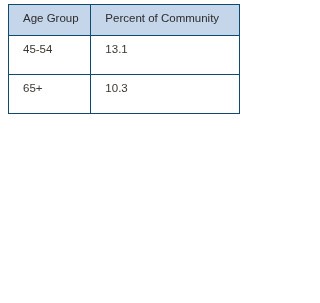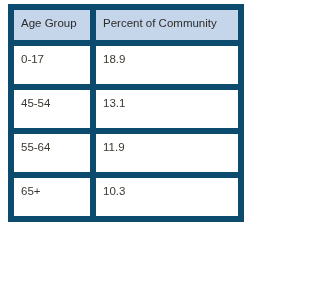--- a/index.html
+++ b/index.html
@@ -22,22 +22,22 @@
   .demographics-table {
     position: absolute;
     left: 8px;
     top: 4px;
     width: 232px;
     border-collapse: collapse;
     table-layout: fixed;
   }
   .demographics-table th,
   .demographics-table td {
-    border: 6px solid #0c4a6e;
-    padding: 6px 7px 6px 7px;
+    border: 1px solid #0c4a6e;
+    padding: 6px 7px 6px 14px;
     text-align: left;
     vertical-align: top;
     font-size: 11.5px;
     line-height: 14px;
     font-weight: normal;
     font-family: "Liberation Sans", sans-serif;
   }
   .demographics-table th {
     background: #c5d5ea;
     color: #2c2c2c;
@@ -62,30 +62,22 @@
       <col class="col-pct">
     </colgroup>
     <thead>
       <tr>
         <th>Age Group</th>
         <th>Percent of Community</th>
       </tr>
     </thead>
     <tbody>
       <tr>
-        <td>0-17</td>
-        <td>18.9</td>
-      </tr>
-      <tr>
         <td>45-54</td>
         <td>13.1</td>
-      </tr>
-      <tr>
-        <td>55-64</td>
-        <td>11.9</td>
       </tr>
       <tr>
         <td>65+</td>
         <td>10.3</td>
       </tr>
     </tbody>
   </table>
 
 </div>
 

